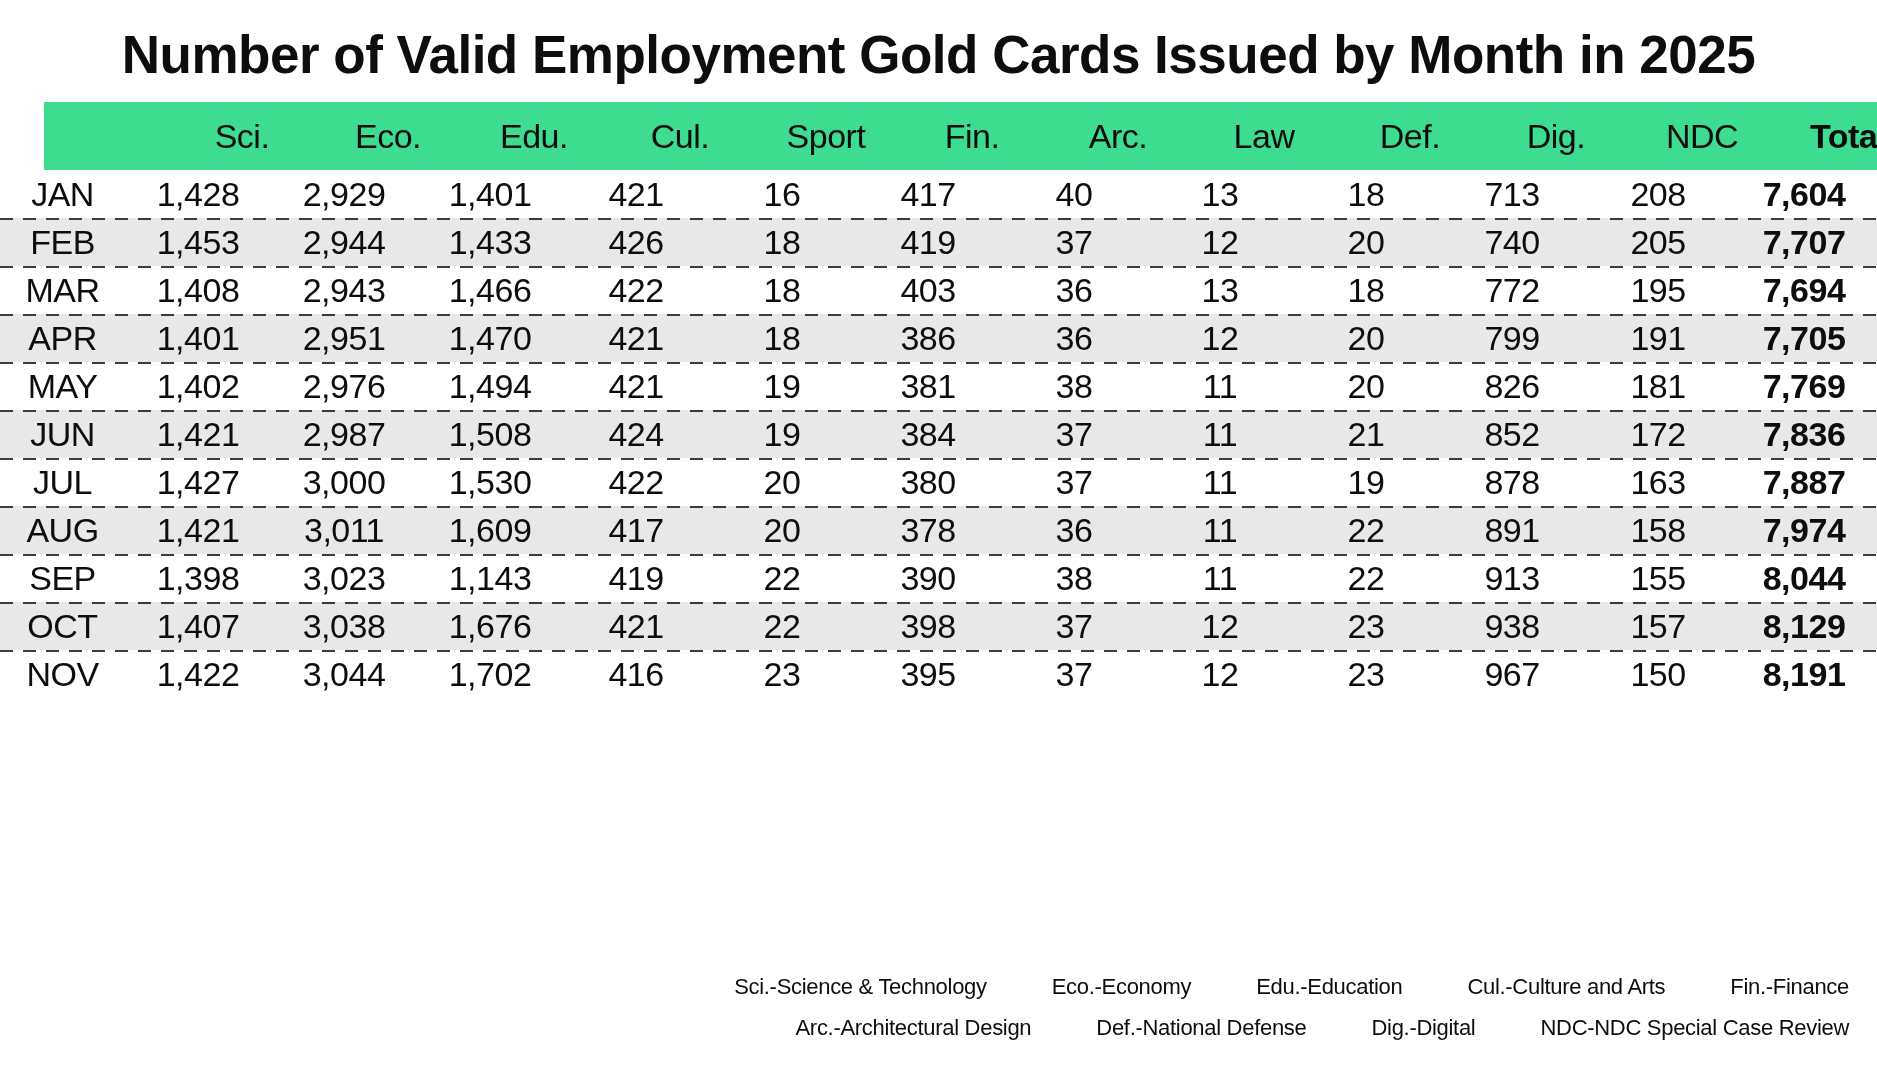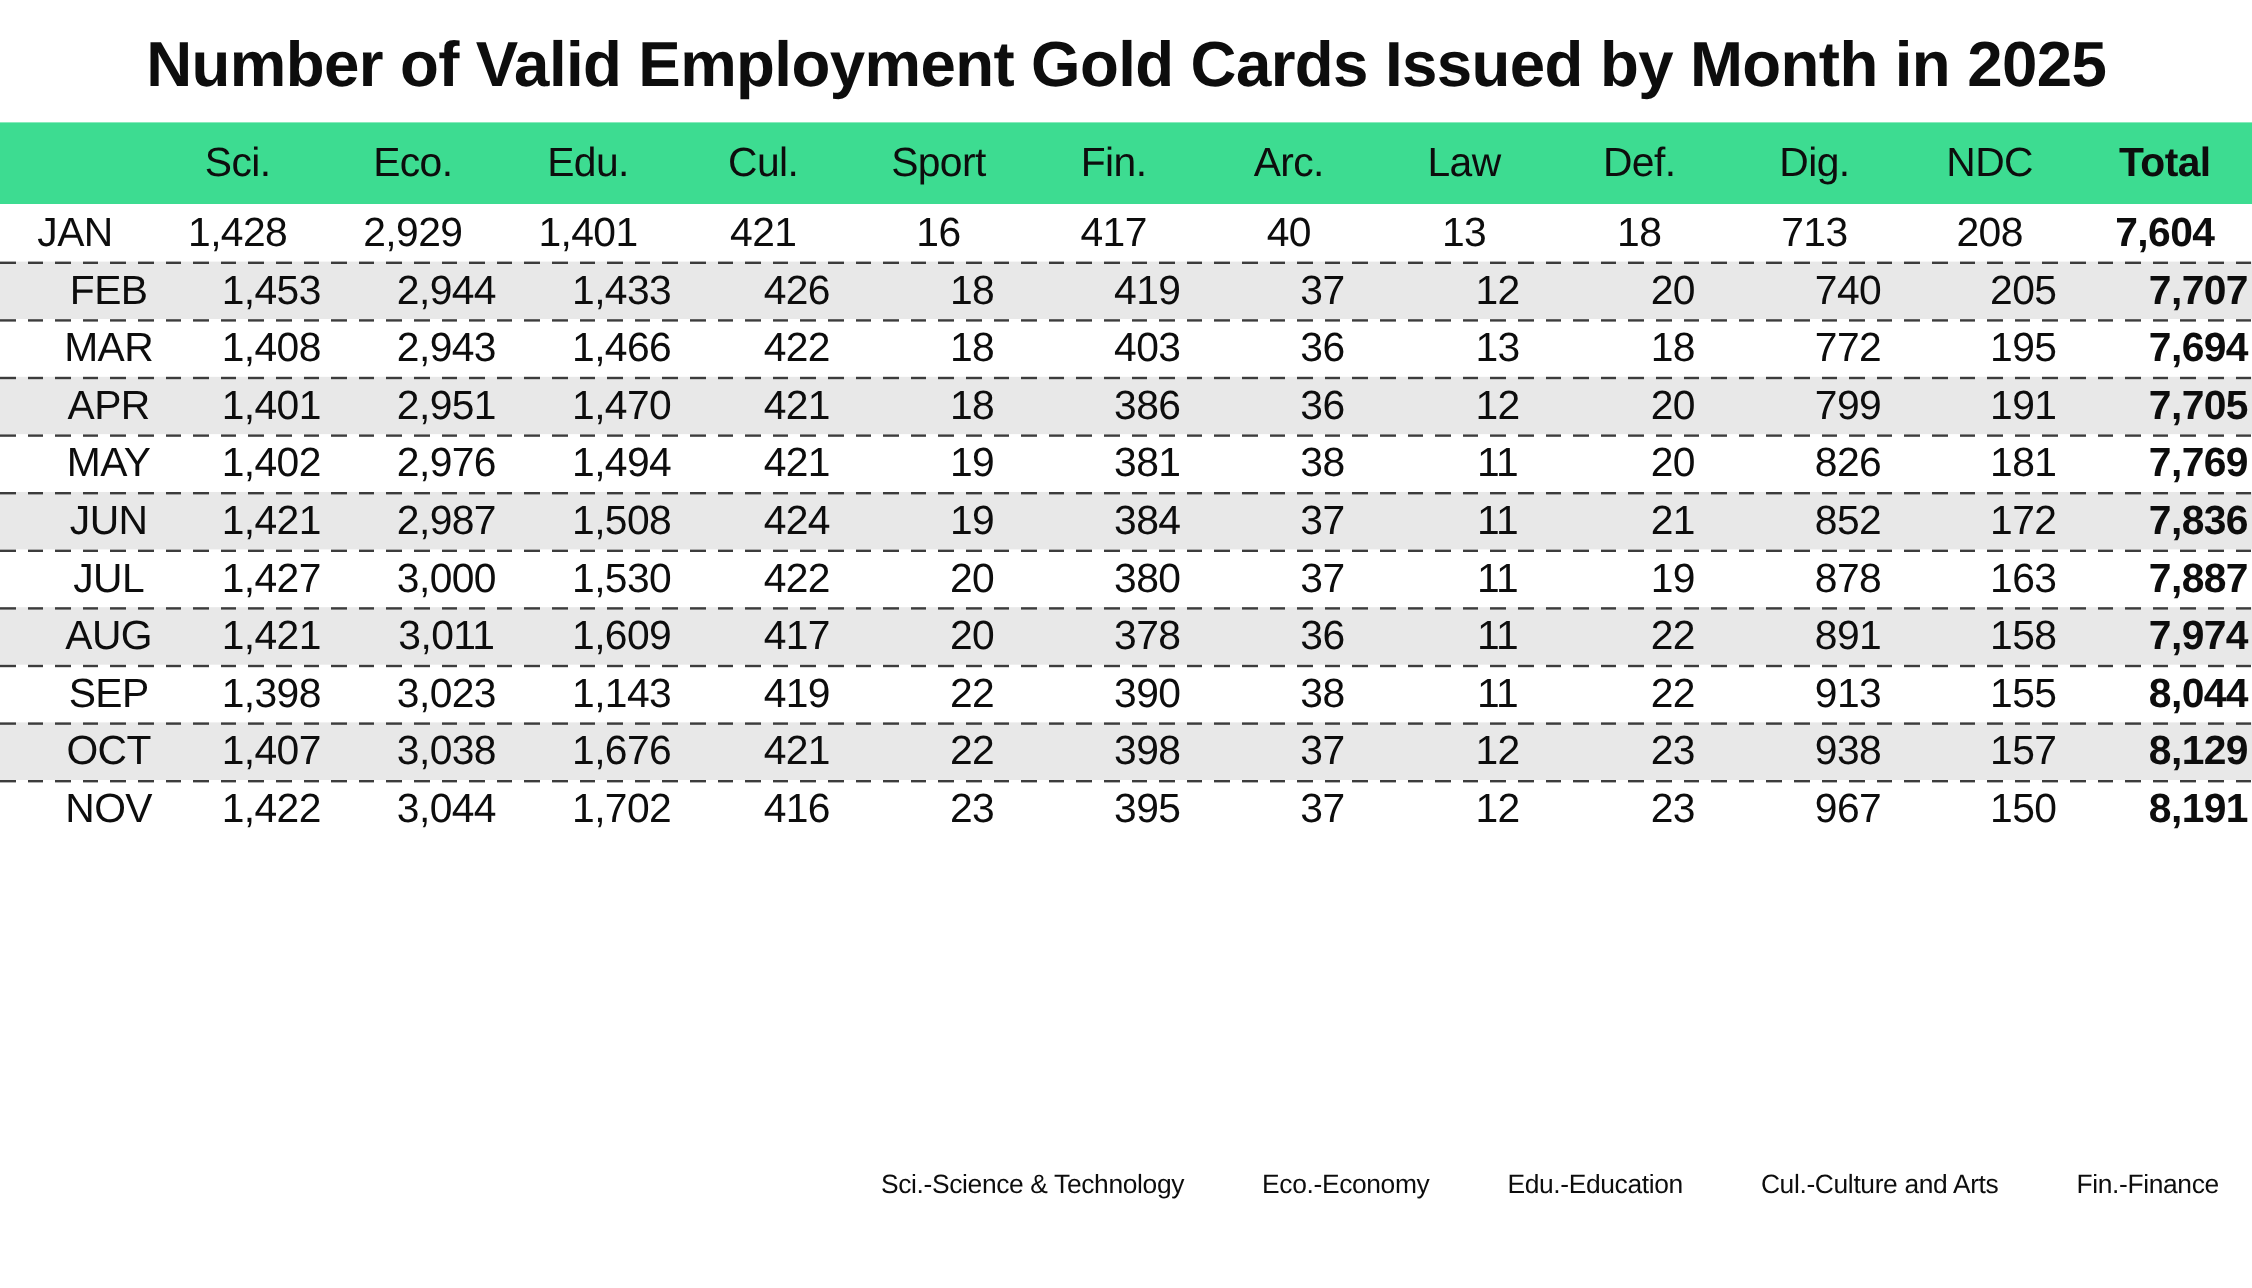--- a/index.html
+++ b/index.html
@@ -30,35 +30,35 @@
     top: 102px;
     left: 0;
     width: 1877px;
   }
   .header-row {
     display: grid;
     grid-template-columns: 125px repeat(12, 146px);
     height: 68px;
     align-items: center;
     background: #3ddc91;
+    margin-left: 44px;
   }
   .row {
     display: grid;
     grid-template-columns: 125px repeat(12, 146px);
     height: 48px;
     align-items: center;
     background-color: #ffffff;
   }
   .row.alt { background-color: #e8e8e8; }
   .row.sep {
     background-image: repeating-linear-gradient(90deg, #3c3c3c 0 13px, transparent 13px 23px);
     background-size: 100% 2px;
     background-repeat: no-repeat;
     background-position: 0 0;
-    padding-left: 28px;
   }
   .cell {
     text-align: center;
     font-size: 34px;
     letter-spacing: -0.5px;
     white-space: nowrap;
   }
   .cell.total { font-weight: 700; }
   .legend {
     position: absolute;
@@ -266,13 +266,19 @@
 </div>
 
 <div class="legend">
   <div class="legend-line">
       <span>Sci.-Science &amp; Technology</span>
       <span>Eco.-Economy</span>
       <span>Edu.-Education</span>
       <span>Cul.-Culture and Arts</span>
       <span>Fin.-Finance</span>
     </div>
+  <div class="legend-line">
+      <span>Arc.-Architectural Design</span>
+      <span>Def.-National Defense</span>
+      <span>Dig.-Digital</span>
+      <span>NDC-NDC Special Case Review</span>
+    </div>
 </div>
 
 </body></html>

